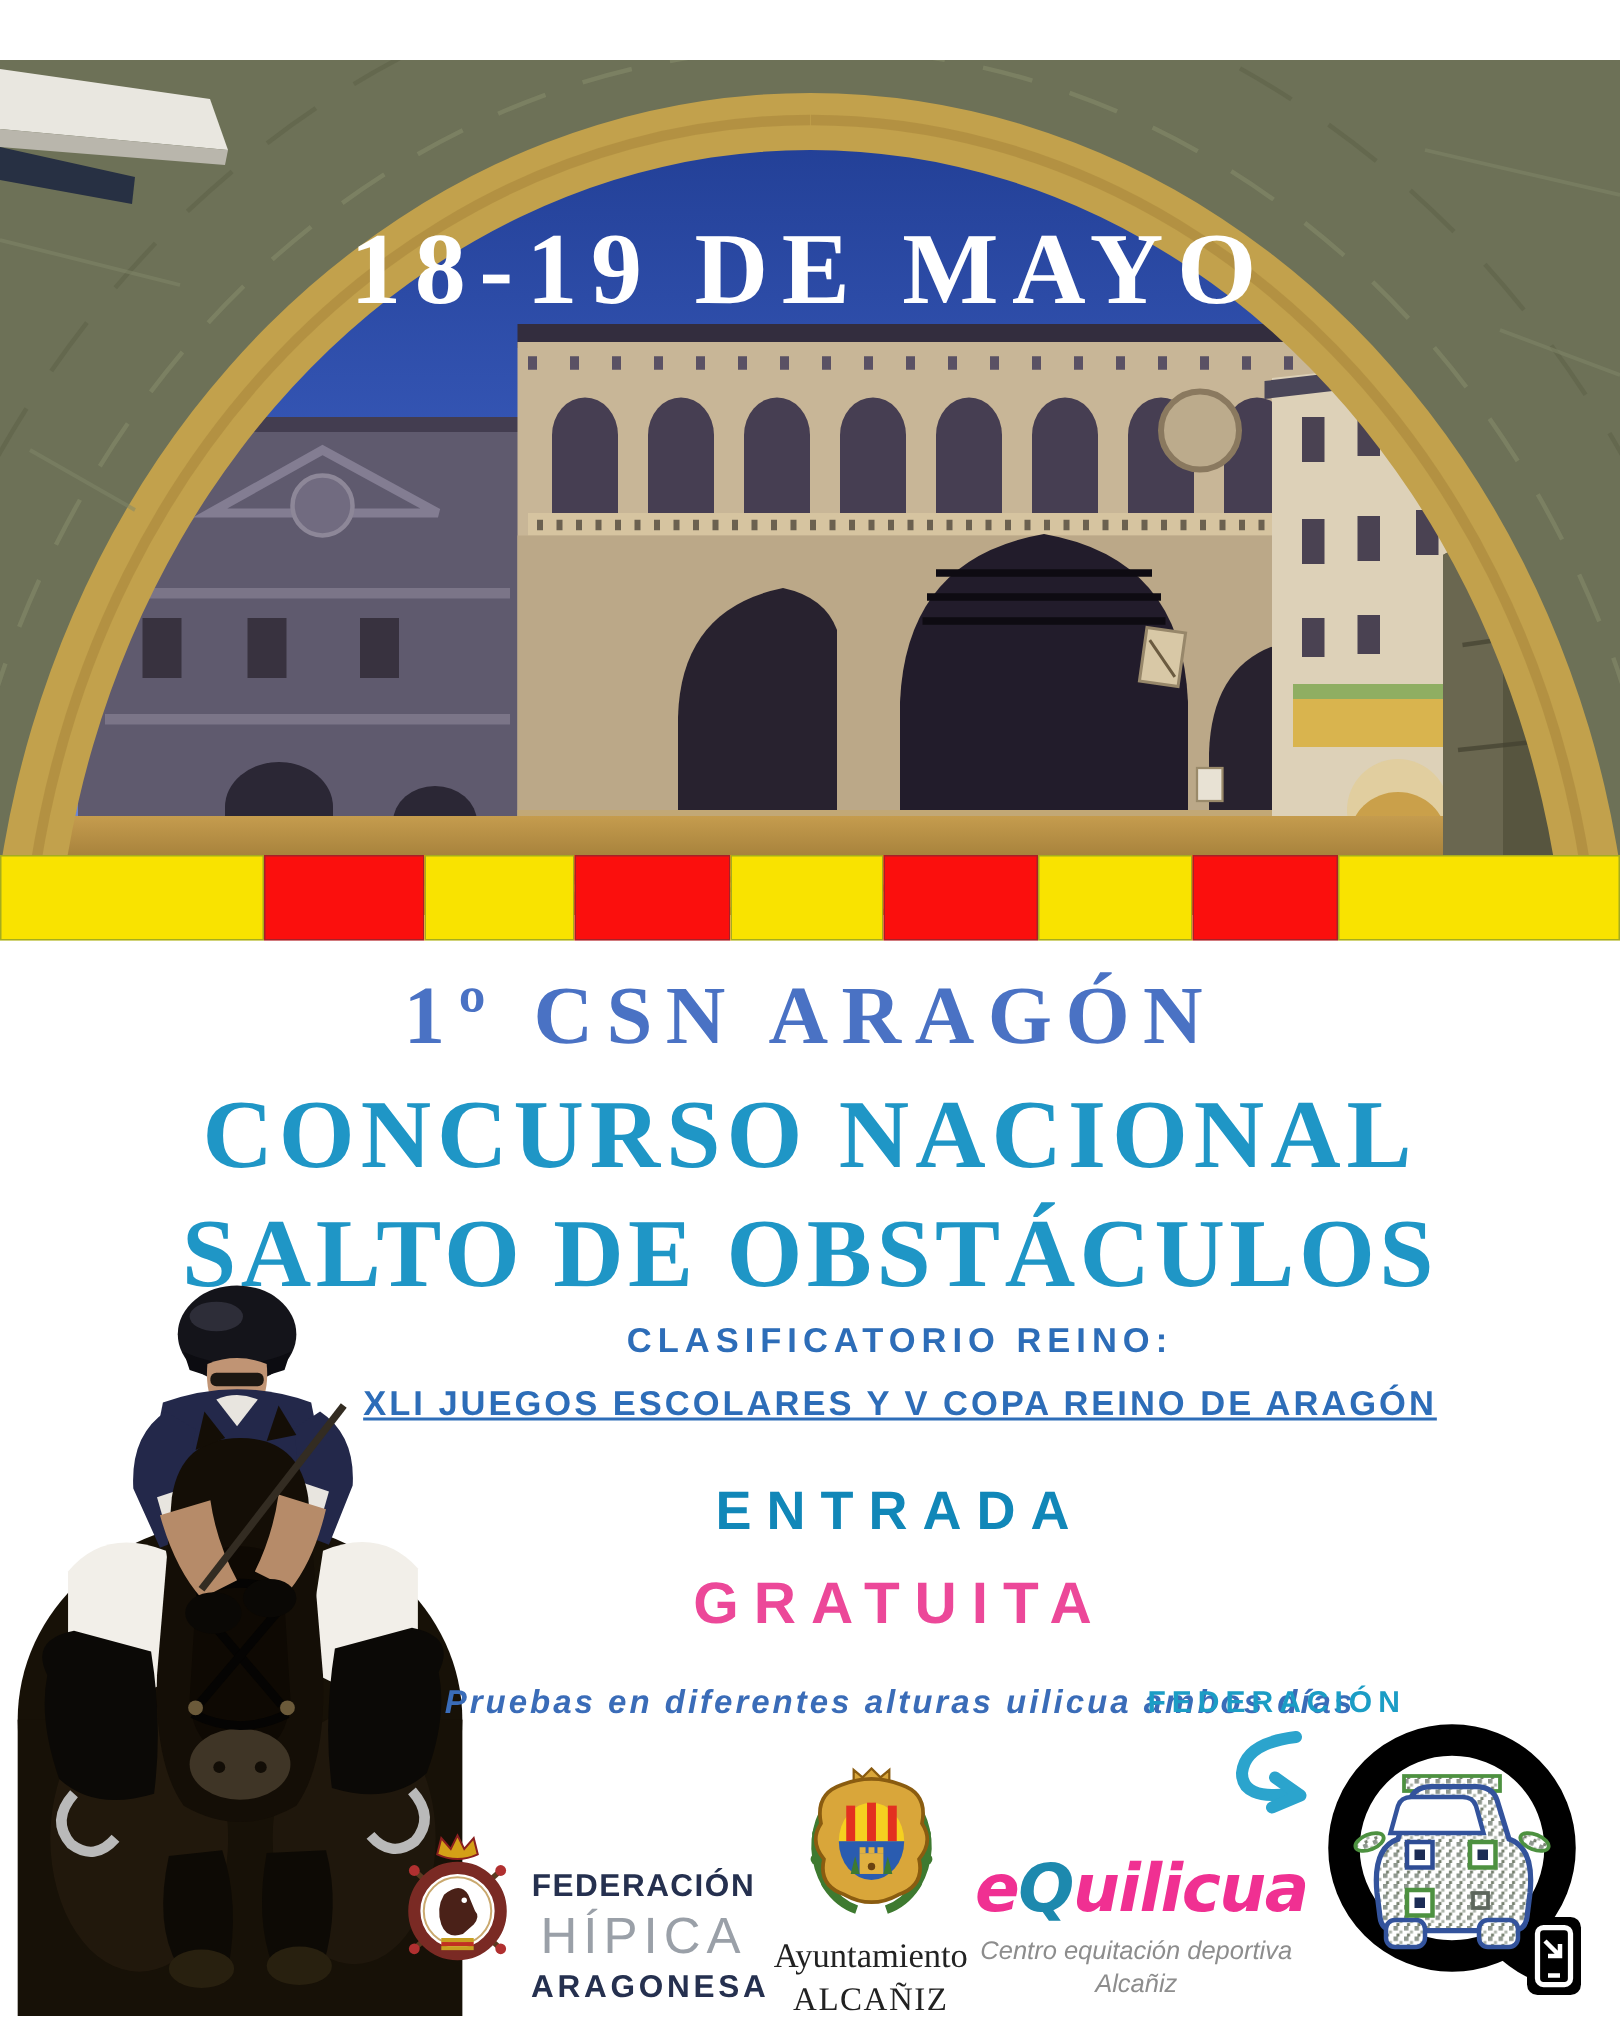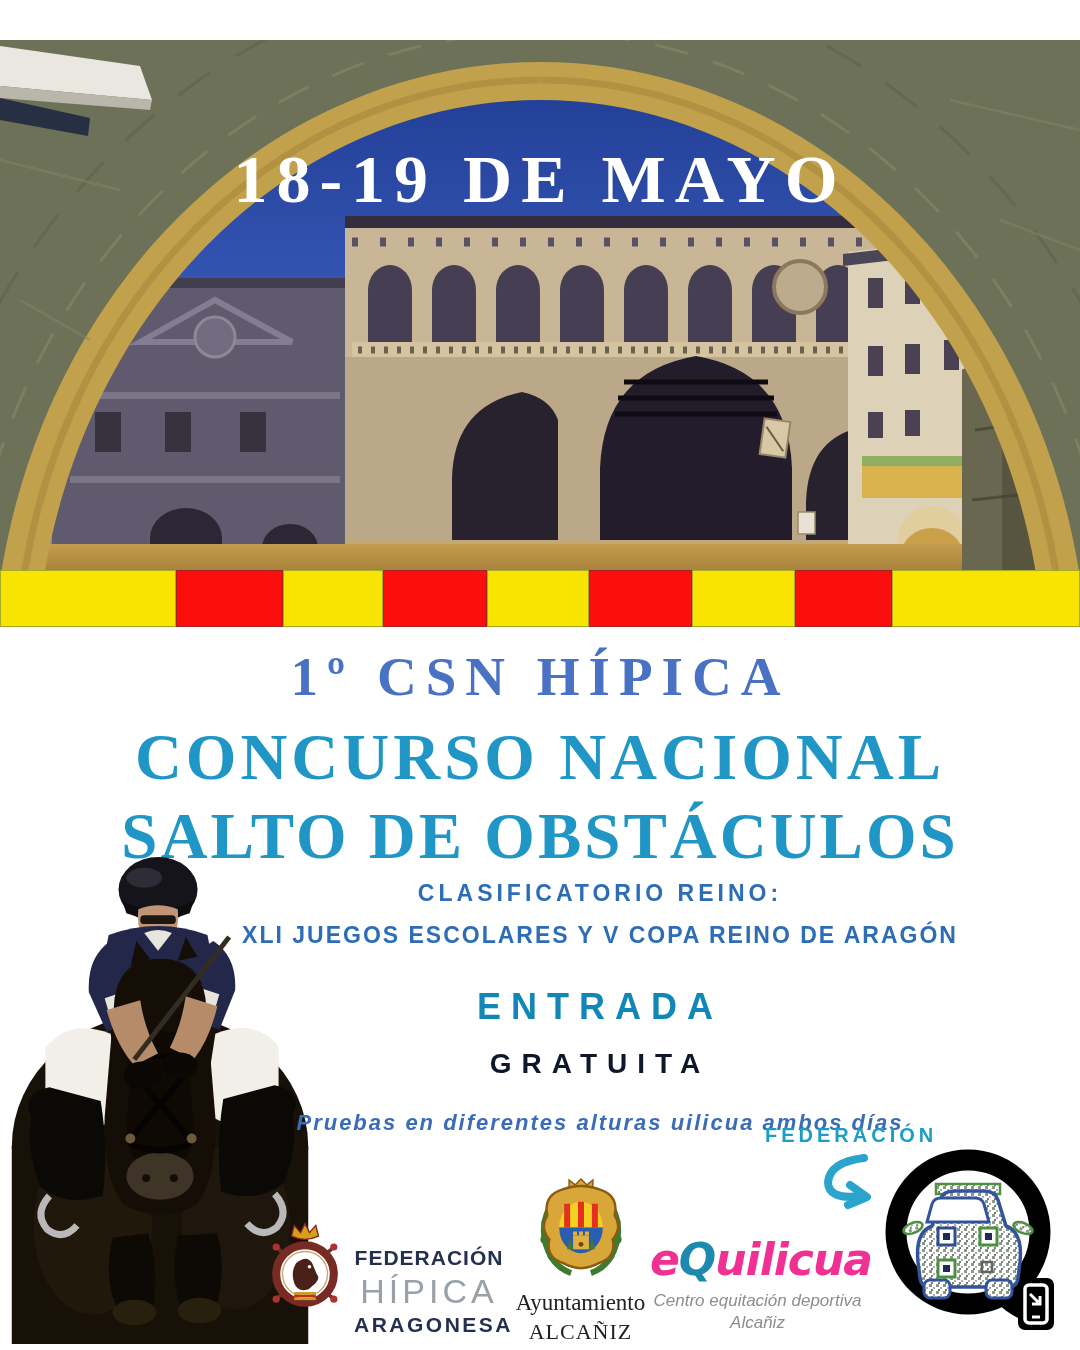--- a/index.html
+++ b/index.html
@@ -21,23 +21,23 @@
 
   
   .titles{position:absolute;left:0;top:645px;width:1080px;text-align:center;font-family:"Liberation Serif",serif;}
   .title1{font-size:55px;font-weight:700;letter-spacing:9px;color:#4a72c4;}
   .title2{font-size:65px;font-weight:700;letter-spacing:4px;color:#1f96c6;margin-top:12px;}
   .title3{font-size:65px;font-weight:700;letter-spacing:3px;color:#1f96c6;margin-top:4px;}
 
   
   .info{position:absolute;left:130px;top:880px;width:940px;text-align:center;}
   .qualifier-label{font-size:23px;font-weight:700;letter-spacing:4px;color:#2d6db8;}
-  .qualifier-detail{font-size:23px;font-weight:700;letter-spacing:2px;color:#2d6db8;margin-top:15px;}
+  .qualifier-detail{font-size:23px;font-weight:700;letter-spacing:2px;color:#2d6db8;margin-top:15px;text-decoration:underline;}
   .entry1{font-size:36px;font-weight:700;letter-spacing:10px;color:#1187b8;margin-top:37px;}
-  .entry2{font-size:28px;font-weight:700;letter-spacing:10px;color:#0f172a;margin-top:20px;}
+  .entry2{font-size:39px;font-weight:700;letter-spacing:10px;color:#ec4899;margin-top:20px;}
   .note{font-size:22px;font-weight:700;font-style:italic;letter-spacing:2px;color:#3a6cb8;margin-top:30px;}
 
   
   .location-label{
     position:absolute;left:765px;top:1124px;width:160px;text-align:center;
     font-size:20px;font-weight:700;letter-spacing:4px;color:#1b9dc5;
   }
   .location-arrow{position:absolute;left:820px;top:1152px;width:66px;height:58px;}
   .qr-badge{position:absolute;left:880px;top:1144px;width:180px;height:192px;}
 
@@ -195,21 +195,21 @@
       <div class="flag-seg" style="background: rgb(249, 227, 0); width: 100px;"></div>
       <div class="flag-seg" style="background: rgb(251, 15, 13); width: 104px;"></div>
       <div class="flag-seg" style="background: rgb(249, 227, 0); width: 102px;"></div>
       <div class="flag-seg" style="background: rgb(251, 15, 13); width: 103px;"></div>
       <div class="flag-seg" style="background: rgb(249, 227, 0); width: 103px;"></div>
       <div class="flag-seg" style="background: rgb(251, 15, 13); width: 97px;"></div>
       <div class="flag-seg" style="background: rgb(249, 227, 0); width: 188px;"></div>
     </div>
 
   <div class="titles">
-    <div class="title1">1º CSN HÍPICA</div>
+    <div class="title1">1º CSN ARAGÓN</div>
     <div class="title2">CONCURSO NACIONAL</div>
     <div class="title3">SALTO DE OBSTÁCULOS</div>
   </div>
 
   <div class="rider">
     <svg viewBox="0 0 340 500">
 
       <ellipse cx="168" cy="300" rx="150" ry="135" fill="#171107"></ellipse>
       <rect x="18" y="300" width="300" height="200" fill="#171107"></rect>
       <ellipse cx="100" cy="380" rx="60" ry="90" fill="#241a0e" opacity=".8"></ellipse>

